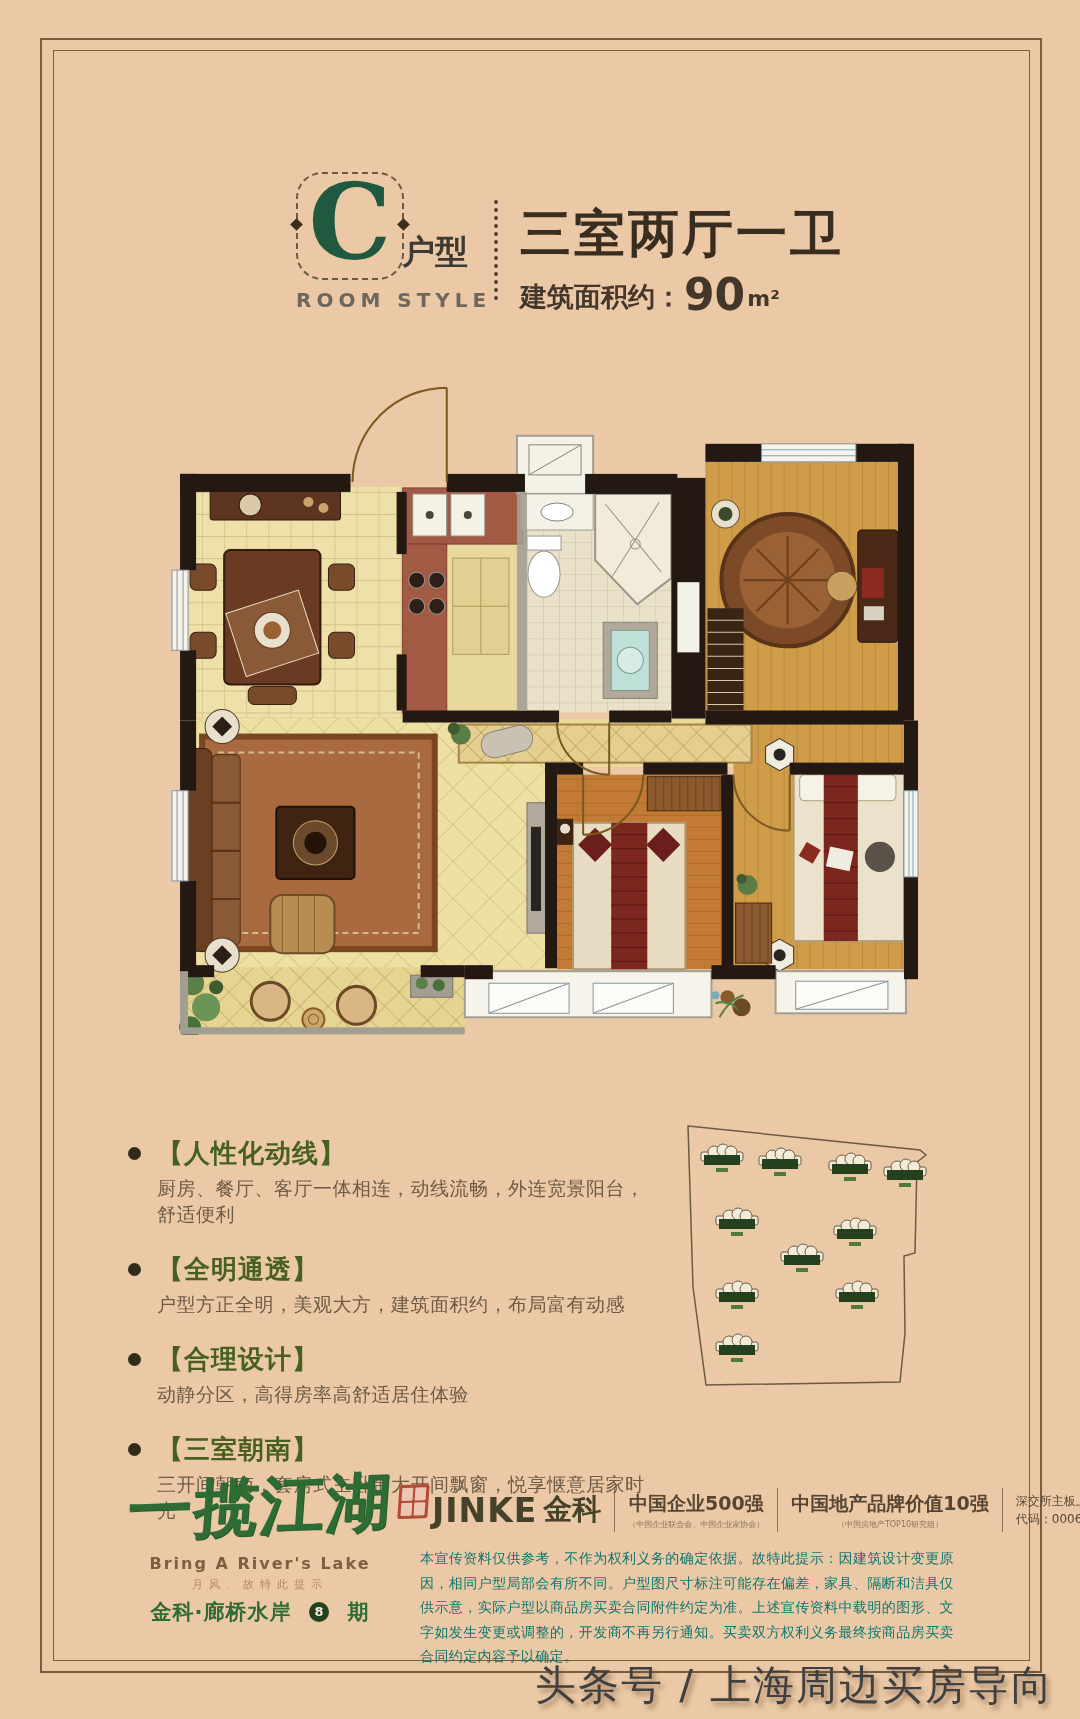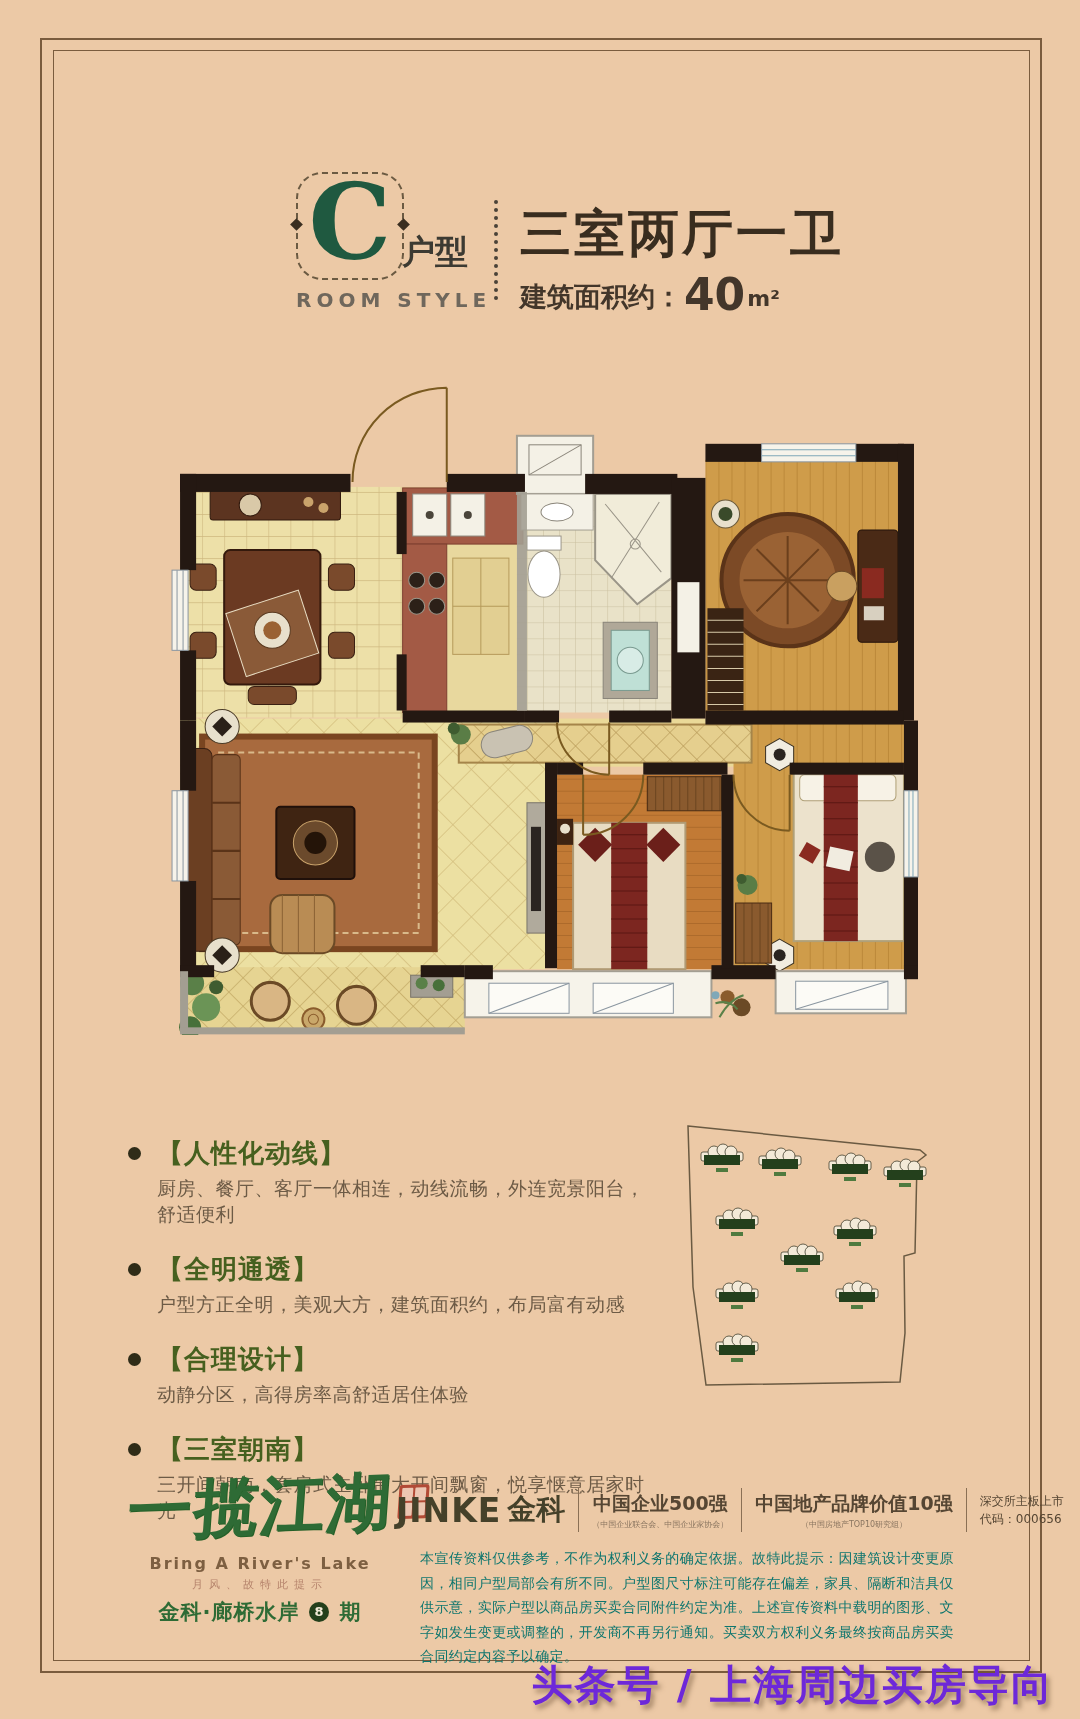--- a/index.html
+++ b/index.html
@@ -43,37 +43,37 @@
   
   .logo-block{position:absolute;left:104px;top:1462px;width:312px;text-align:center;}
   .logo-cal{position:relative;font-size:64px;font-weight:900;color:#2e6b35;letter-spacing:2px;
             transform:skewX(-6deg) rotate(-2deg);line-height:1.4;text-shadow:1px 1px 0 #256028;}
   .seal{position:absolute;right:-12px;top:28px;width:24px;height:28px;background:#b24a36;border-radius:3px;
         display:grid;grid-template-columns:1fr 1fr;grid-template-rows:1fr 1fr;padding:3px;gap:2px;}
   .seal i{background:rgba(255,240,220,.75);border-radius:1px;}
   .logo-en{margin-top:2px;font-size:16px;font-weight:bold;color:#7d5f41;letter-spacing:2px;}
   .logo-tag{margin-top:4px;font-size:11px;color:#b5836b;letter-spacing:6px;}
   .logo-proj{margin-top:6px;font-size:21px;font-weight:bold;color:#2e6b35;letter-spacing:1px;
-             display:flex;align-items:center;justify-content:center;gap:10px;}
+             display:flex;align-items:center;justify-content:center;gap:18px;}
   .phase-circle{display:inline-flex;align-items:center;justify-content:center;width:20px;height:20px;
                 border-radius:50%;background:#24401c;color:#f3ead8;font-size:13px;font-weight:bold;}
 
-  .jinke-row{position:absolute;left:396px;top:1488px;width:548px;display:flex;align-items:center;}
+  .jinke-row{position:absolute;left:432px;top:1488px;width:548px;display:flex;align-items:center;}
   .jinke-logo{font-size:33px;font-weight:900;color:#45412a;letter-spacing:1px;white-space:nowrap;}
   .jinke-cn{font-size:29px;font-weight:bold;color:#45412a;margin-left:6px;white-space:nowrap;}
   .v-div{width:1px;height:44px;background:#8a7055;margin:0 13px;flex:0 0 auto;}
   .honor{text-align:center;}
   .honor-main{font-size:19px;font-weight:bold;color:#564633;white-space:nowrap;}
   .honor-sub{font-size:8px;color:#8a7560;white-space:nowrap;margin-top:2px;}
   .listing{font-size:12px;color:#564633;line-height:1.5;white-space:nowrap;}
 
   .disclaimer{position:absolute;left:420px;top:1546px;width:534px;font-size:14px;color:#0f766e;
               line-height:1.75;text-align:justify;letter-spacing:0.4px;}
 
-  .watermark{position:absolute;right:26px;bottom:6px;font-size:41px;font-weight:bold;color:#6d28d9;
+  .watermark{position:absolute;right:26px;bottom:6px;font-size:41px;font-weight:normal;color:#404040;
              letter-spacing:2px;text-shadow:3px 4px 5px rgba(96,70,44,.55);white-space:nowrap;}
 </style>
 </head>
 <body>
 
 <div class="poster">
   <div class="frame-outer"></div>
   <div class="frame-inner"></div>
 
   <div class="hdr">
@@ -84,21 +84,21 @@
         <span class="c-letter">C</span>
       </div>
       <span class="hu-type">户型</span>
       <div class="room-style">ROOM STYLE</div>
     </div>
     <div class="hdr-div"></div>
     <div class="hdr-right">
       <div class="hdr-title">三室两厅一卫</div>
       <div class="hdr-area">
         <span>建筑面积约：</span>
-        <span class="num">40</span>
+        <span class="num">90</span>
         <span class="unit">m²</span>
       </div>
     </div>
   </div>
 
   <div class="fp">
   <svg viewBox="0 0 760 650" width="762" height="655">
     <defs>
       <pattern id="patGrid" width="22" height="22" patternUnits="userSpaceOnUse">
         <rect width="22" height="22" fill="#ede0a8"></rect>

